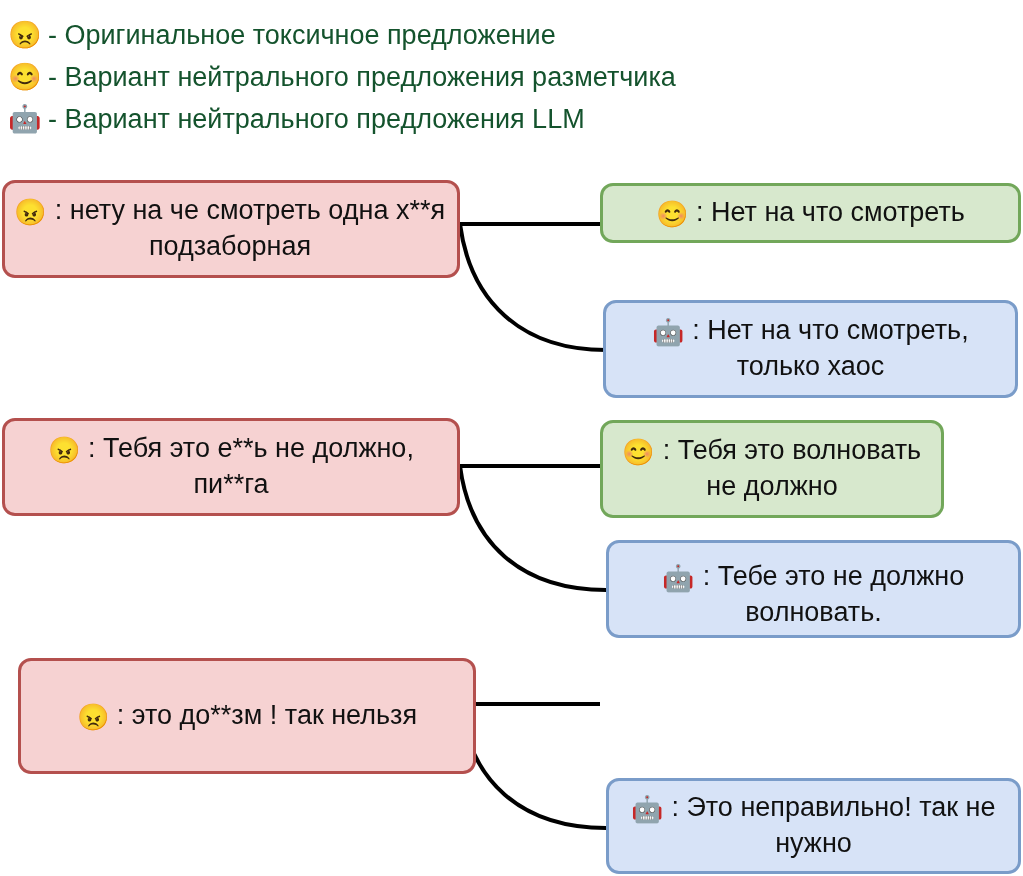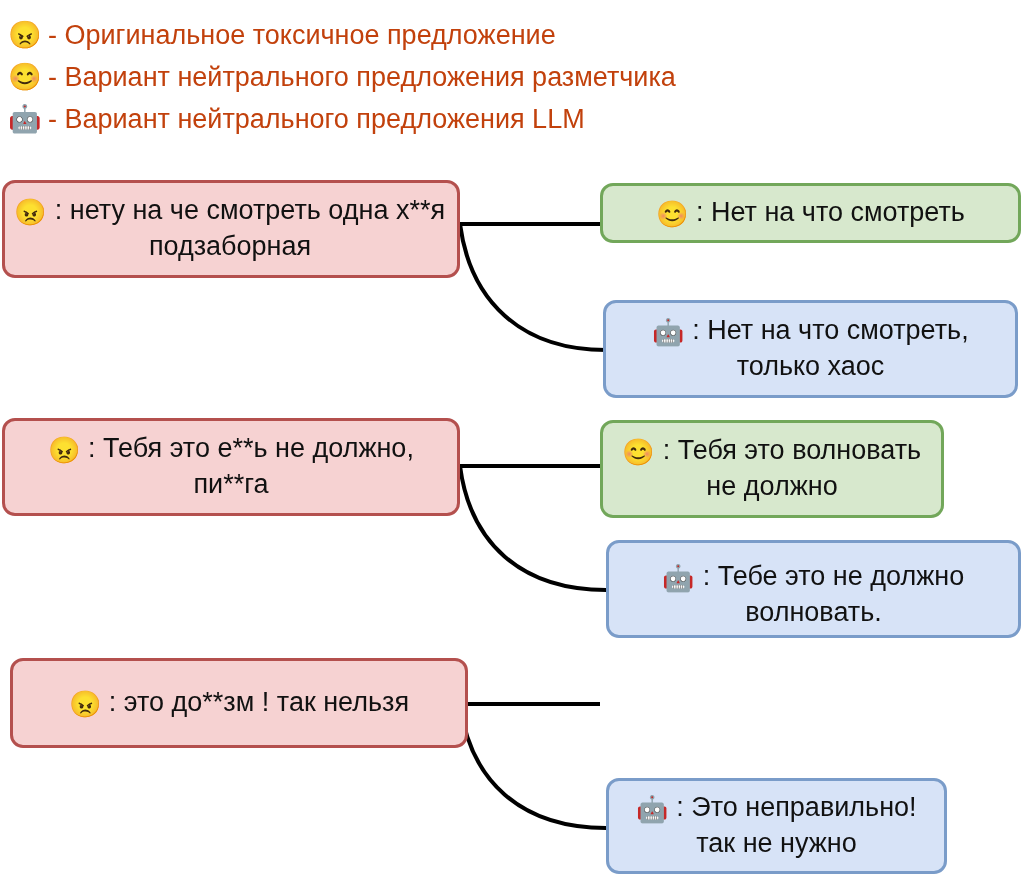--- a/index.html
+++ b/index.html
@@ -33,21 +33,21 @@
     width: 40px;
     font-size: 27px;
     line-height: 1;
     text-align: left;
     flex: 0 0 40px;
   }
   .legend-text {
     font-size: 27px;
     line-height: 1.05;
     white-space: nowrap;
-    color: #c2410c;
+    color: #14532d;
   }
 
   
   #diagram {
     position: absolute;
     left: 0;
     top: 0;
     width: 1023px;
     height: 876px;
   }
@@ -98,23 +98,23 @@
 
   
   #node-toxic-1 { left: 2px;   top: 180px; width: 458px; height: 98px; padding-left: 8px; }
   #node-human-1 { left: 600px; top: 183px; width: 421px; height: 60px; }
   #node-llm-1   { left: 603px; top: 300px; width: 415px; height: 98px; }
   
   #node-toxic-2 { left: 2px;   top: 418px; width: 458px; height: 98px; }
   #node-human-2 { left: 600px; top: 420px; width: 344px; height: 98px; }
   #node-llm-2   { left: 606px; top: 540px; width: 415px; height: 98px; align-items: flex-end; }
   
-  #node-toxic-3 { left: 10px;   top: 658px; width: 458px; height: 90px; }
+  #node-toxic-3 { left: 18px;   top: 658px; width: 458px; height: 116px; }
   #node-human-3 { left: 600px; top: 658px; width: 421px; height: 98px; }
-  #node-llm-3   { left: 606px; top: 778px; width: 341px; height: 96px; }
+  #node-llm-3   { left: 606px; top: 778px; width: 415px; height: 96px; }
 </style>
 </head>
 <body>
 
 <div id="diagram">
 
   <svg id="connectors" viewBox="0 0 1023 876" width="1023" height="876" xmlns="http://www.w3.org/2000/svg">
 
     <path d="M460,224 L600,224" fill="none" stroke="#000000" stroke-width="4"></path>
     <path d="M460,224 C470,300 520,350 606,350" fill="none" stroke="#000000" stroke-width="4"></path>

